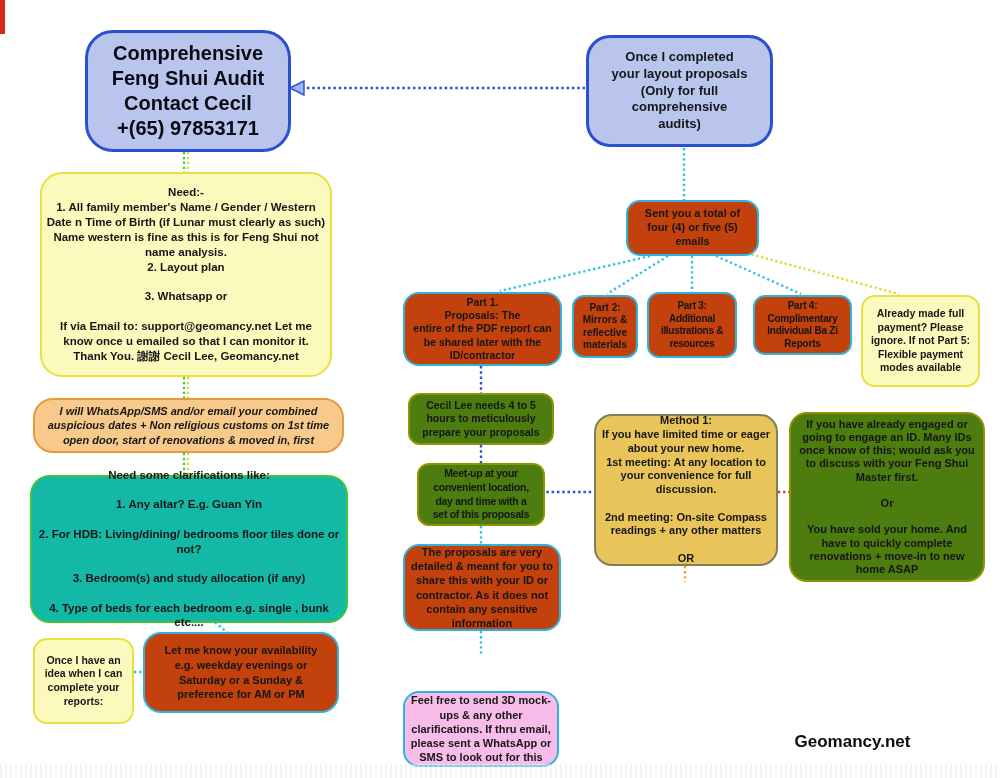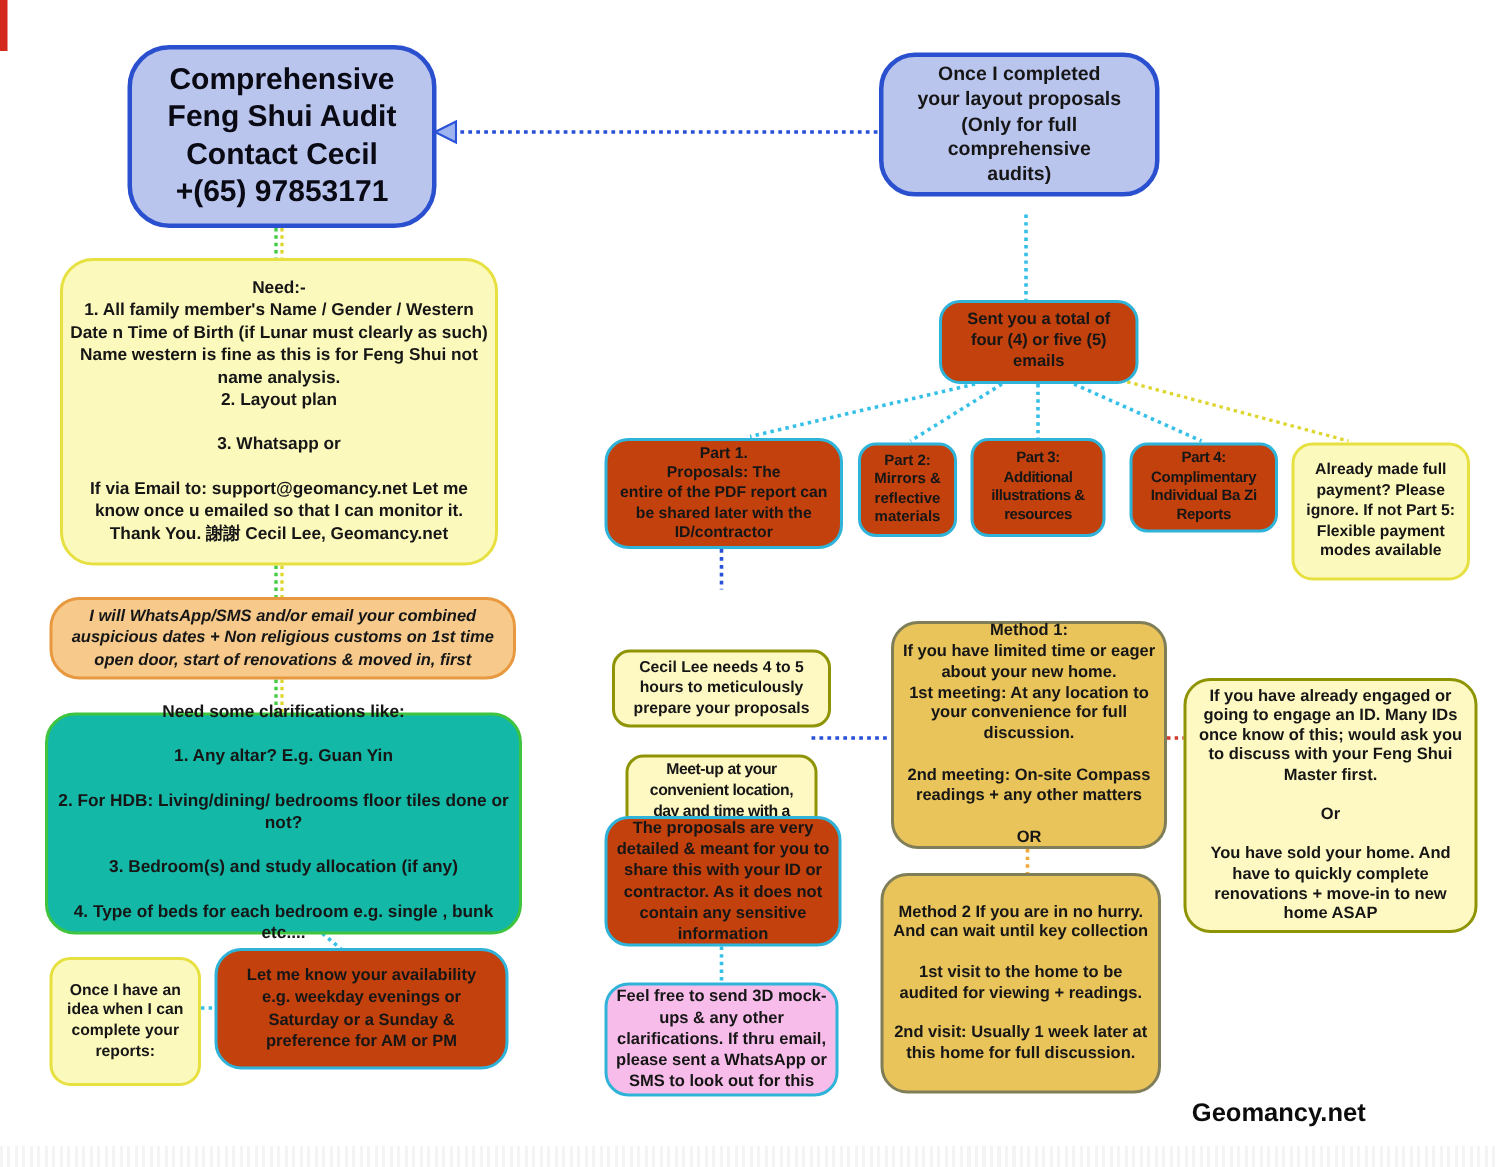--- a/index.html
+++ b/index.html
@@ -10,28 +10,28 @@
   .node{
     position:absolute;display:flex;align-items:center;justify-content:center;
     text-align:center;border-style:solid;border-width:2px;padding:2px 4px;
     box-sizing:border-box;
   }
   .t{white-space:pre-line;width:100%;text-align:center;}
   
   .c-blue{background:#bac5ee;border-color:#2b50cf;}
   .c-cyan{background:#c2410c;border-color:#2fb3d9;}
   .c-paleyellow{background:#fcf9bd;border-color:#e6e040;}
-  .c-brightyellow{background:#fef9c3;border-color:#8f9404;margin-top:40px;}
+  .c-brightyellow{background:#4d7c0f;border-color:#8f9404;}
   .c-gold{background:#e9c45a;border-color:#7f7e58;}
   .c-orange{background:#f7ca8c;border-color:#e8993f;font-style:italic;}
   .c-green{background:#14b8a6;border-color:#3fc43f;}
-  .c-pink{background:#f8bcea;border-color:#2fb3d9;}
+  .c-pink{background:#f8bcea;border-color:#2fb3d9;margin-top:36px;}
   
   .n-title{left:85px;top:30px;width:206px;height:122px;border-radius:28px;border-width:3px;font-size:20px;line-height:1.26;color:#0a0a14;}
-  .n-completed{left:586px;top:35px;width:187px;height:96px;border-radius:24px;border-width:3px;font-size:13px;line-height:1.28;}
+  .n-completed{left:586px;top:35px;width:187px;height:112px;border-radius:24px;border-width:3px;font-size:13px;line-height:1.28;}
   .n-need{left:40px;top:172px;width:292px;height:205px;border-radius:22px;font-size:11.5px;line-height:1.3;}
   .n-dates{left:33px;top:398px;width:311px;height:55px;border-radius:20px;font-size:11px;line-height:1.3;}
   .n-clar{left:30px;top:475px;width:318px;height:148px;border-radius:20px;font-size:11.5px;line-height:1.28;}
   .n-reports{left:33px;top:638px;width:101px;height:86px;border-radius:14px;font-size:10.5px;line-height:1.3;}
   .n-avail{left:143px;top:632px;width:196px;height:81px;border-radius:18px;font-size:11px;line-height:1.32;}
   .n-sent{left:626px;top:200px;width:133px;height:56px;border-radius:14px;font-size:11px;line-height:1.25;}
   .n-part1{left:403px;top:292px;width:159px;height:74px;border-radius:16px;font-size:10.5px;line-height:1.25;}
   .n-part2{left:572px;top:295px;width:66px;height:63px;border-radius:12px;font-size:10px;line-height:1.25;}
   .n-part3{left:647px;top:292px;width:90px;height:66px;border-radius:12px;font-size:10px;line-height:1.25;letter-spacing:-0.3px;}
   .n-part4{left:753px;top:295px;width:99px;height:60px;border-radius:12px;font-size:10px;line-height:1.25;letter-spacing:-0.2px;}
@@ -203,27 +203,20 @@
   <div class="node c-gold n-m1">
     <span class="t">Method 1:
 If you have limited time or eager about your new home.
 1st meeting: At any location to your convenience for full discussion.
 
 2nd meeting: On-site Compass readings + any other matters
 
 OR</span>
   </div>
 
-  <div class="node c-gold n-m2">
-    <span class="t">Method 2 If you are in no hurry. And can wait until key collection
-
-1st visit to the home to be audited for viewing + readings.
-
-2nd visit: Usually 1 week later at this home for full discussion.</span>
-  </div>
 
   <div class="node c-brightyellow n-engaged">
     <span class="t">If you have already engaged or going to engage an ID. Many IDs once know of this; would ask you to discuss with your Feng Shui Master first.
 
 Or
 
 You have sold your home. And have to quickly complete renovations + move-in to new home ASAP</span>
   </div>
 
   <div class="edge-red"></div>

